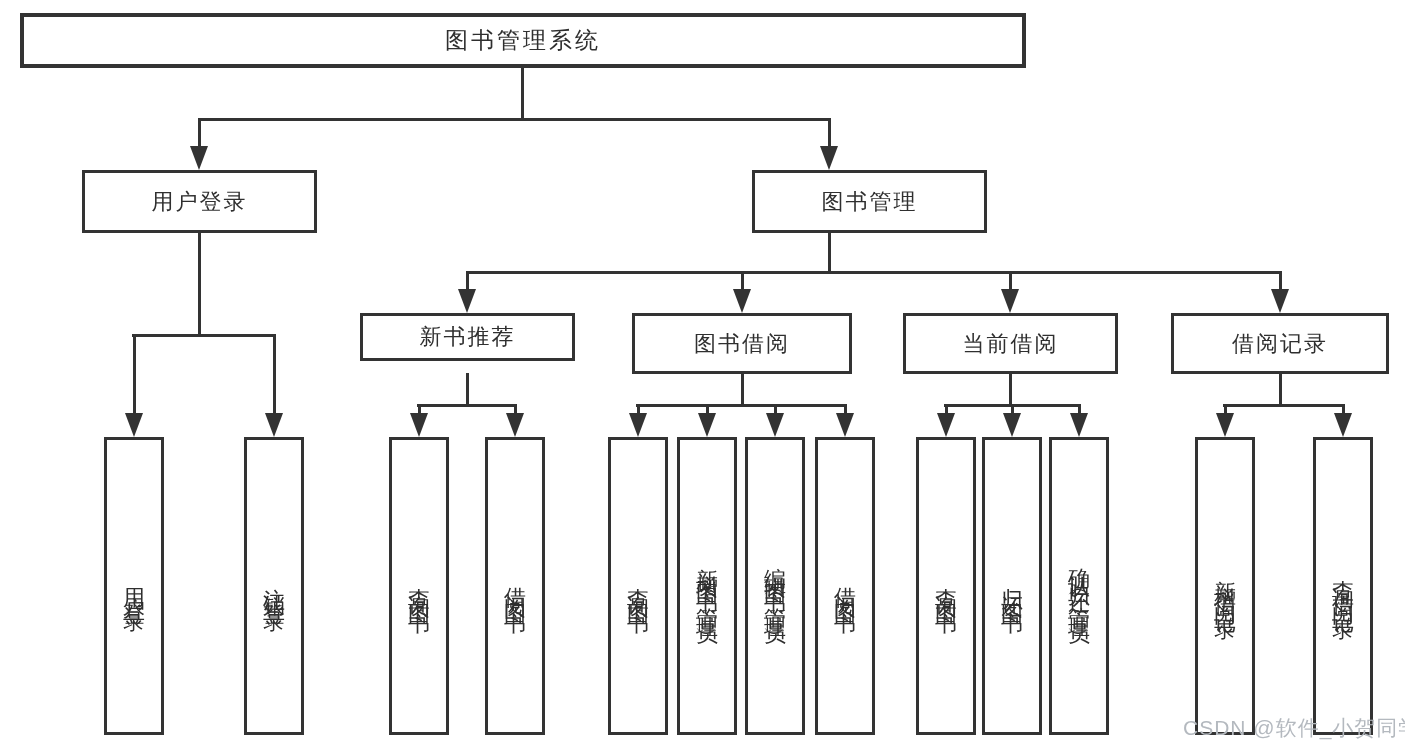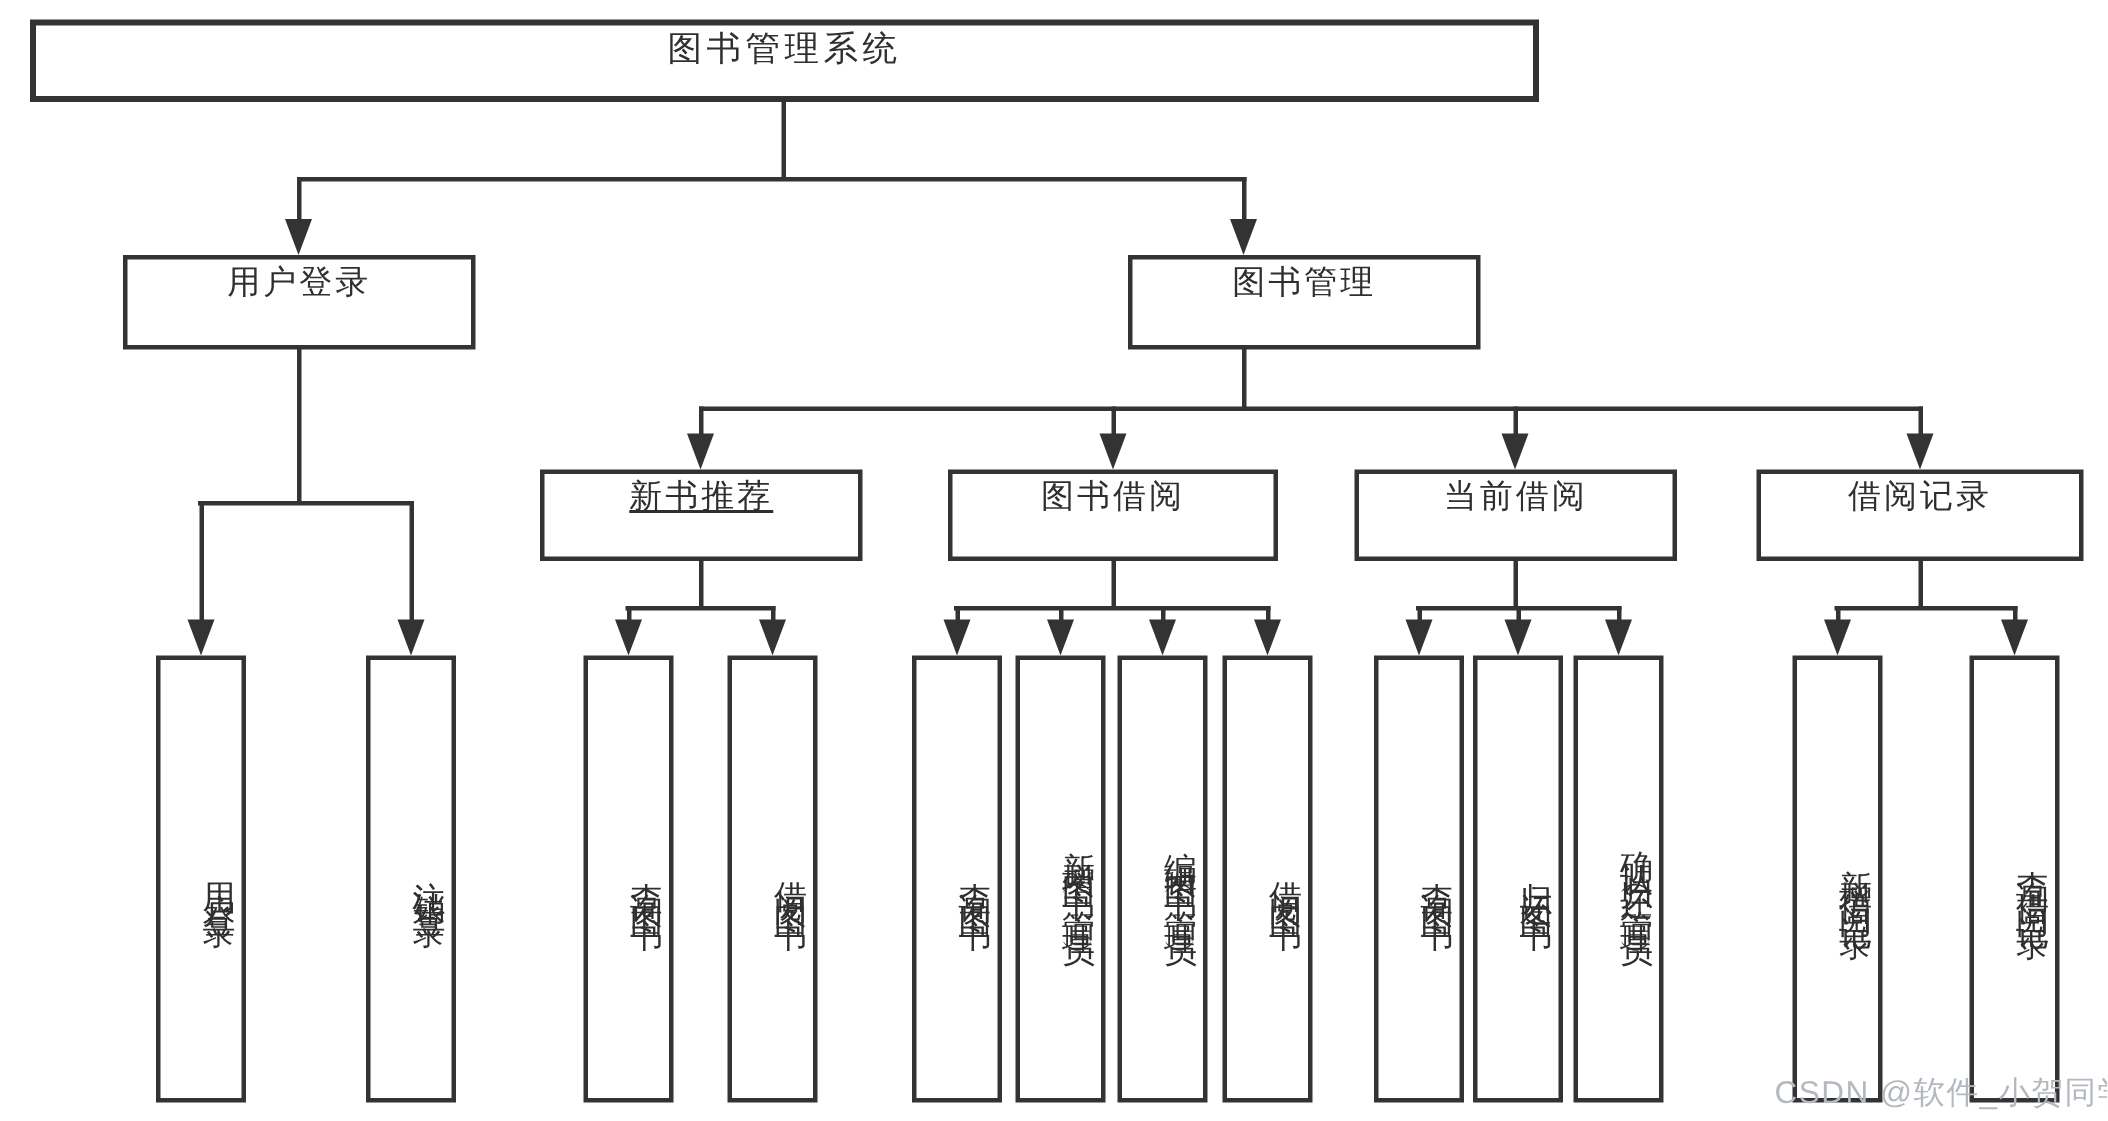--- a/index.html
+++ b/index.html
@@ -10,20 +10,21 @@
     background: #ffffff;
     font-family: "Liberation Sans", sans-serif;
     overflow: hidden;
   }
   .box {
     position: absolute;
     box-sizing: border-box;
     border: 3px solid #333333;
     background: #ffffff;
     display: flex;
+    align-items: center;
     justify-content: center;
     color: #2f2f2f;
   }
   .rootbox { border-width: 4px; font-size: 23px; letter-spacing: 3px; }
   .hnode  { font-size: 22px; letter-spacing: 2px; }
   .vnode {
     writing-mode: vertical-rl;
     text-orientation: mixed;
     font-size: 22px;
   }
@@ -78,21 +79,21 @@
   <div class="line" style="left:466px; top:271px; width:816px; height:3px;"></div>
   <div class="line" style="left:466px; top:271px; width:3px; height:21px;"></div>
   <div class="line" style="left:741px; top:271px; width:3px; height:21px;"></div>
   <div class="line" style="left:1009px; top:271px; width:3px; height:21px;"></div>
   <div class="line" style="left:1279px; top:271px; width:3px; height:21px;"></div>
   <div class="arrow" style="left:458px; top:289px;"></div>
   <div class="arrow" style="left:733px; top:289px;"></div>
   <div class="arrow" style="left:1001px; top:289px;"></div>
   <div class="arrow" style="left:1271px; top:289px;"></div>
 
-  <div class="box hnode" style="left:360px; top:313px; width:215px; height:61px;text-decoration:underline;">
+  <div class="box hnode" style="left:360px; top:313px; width:215px; height:48px;">
     <span>新书推荐</span>
   </div>
   <div class="box hnode" style="left:903px; top:313px; width:215px; height:61px;">
     <span>当前借阅</span>
   </div>
   <div class="box hnode" style="left:632px; top:313px; width:220px; height:61px;">
     <span>图书借阅</span>
   </div>
   <div class="box hnode" style="left:1171px; top:313px; width:218px; height:61px;">
     <span>借阅记录</span>

